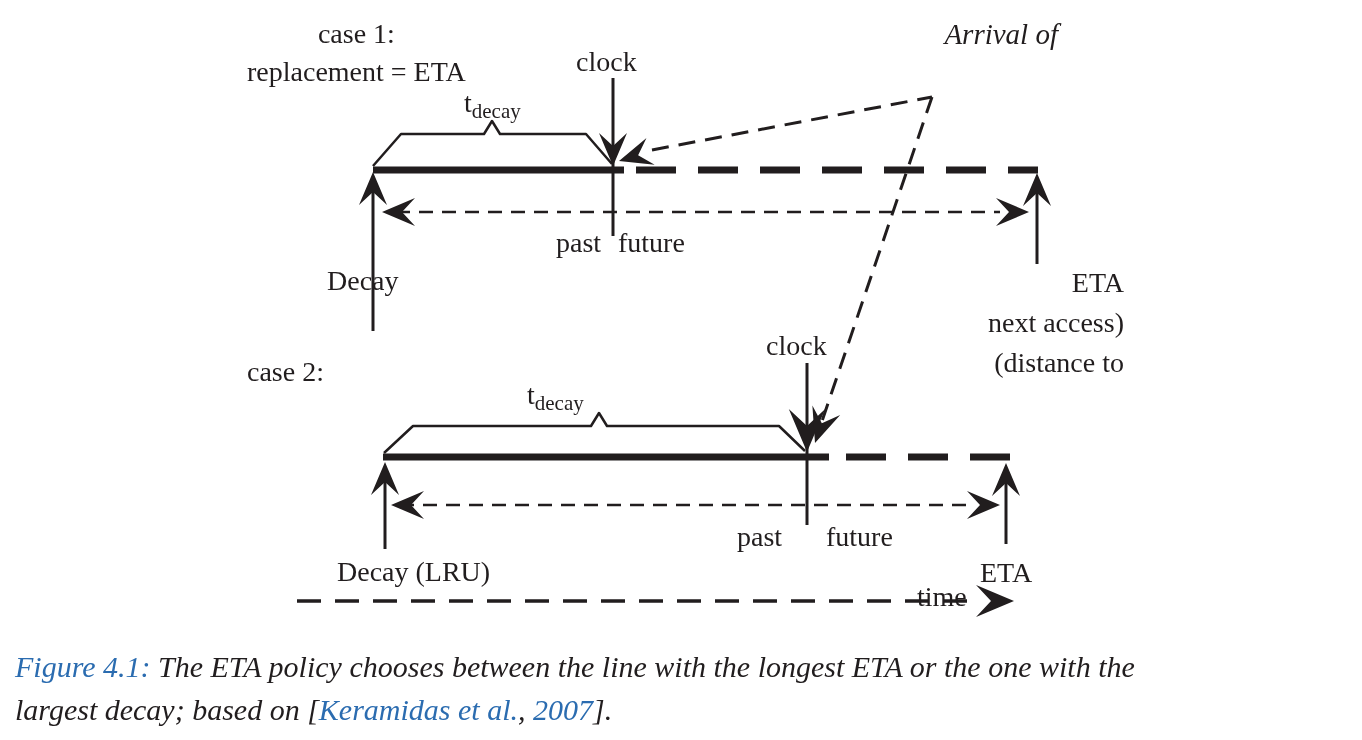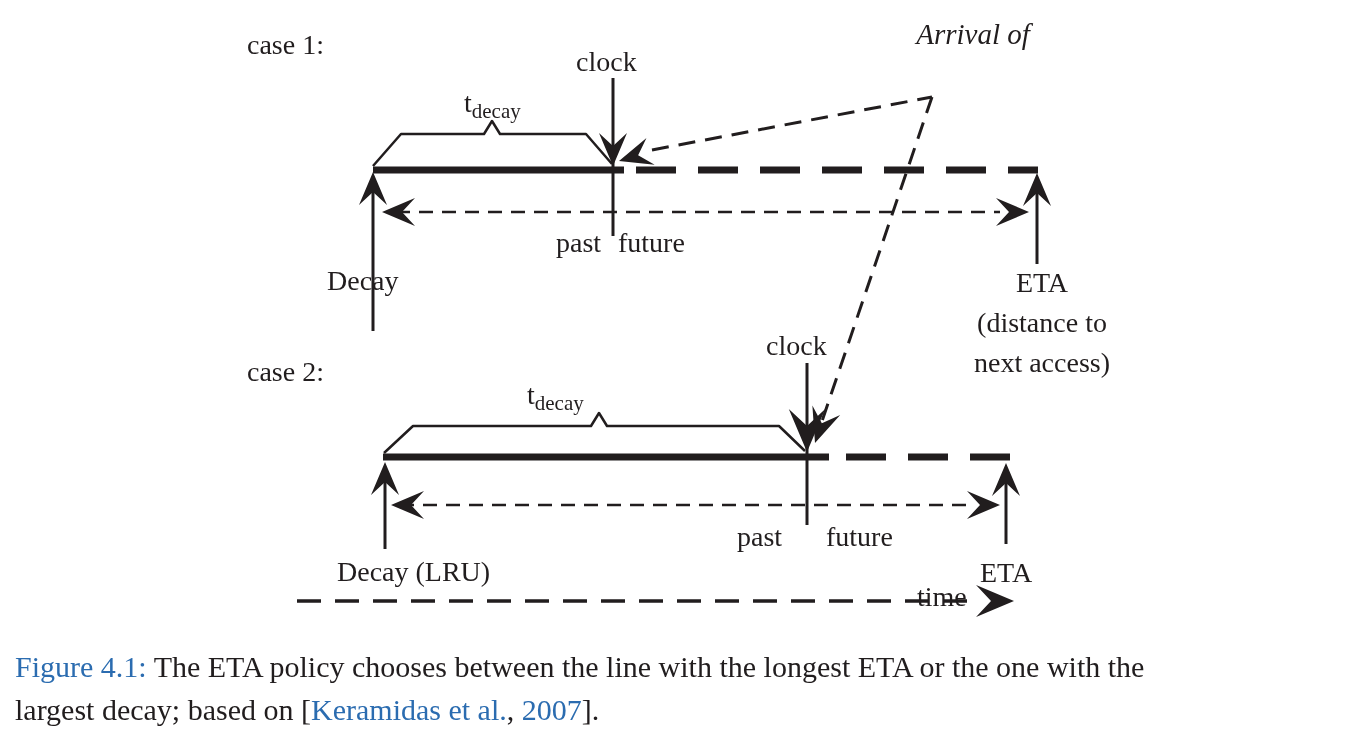--- a/index.html
+++ b/index.html
@@ -17,27 +17,27 @@
   }
   #art{position:absolute;left:0;top:0;}
   .lbl{
     position:absolute;
     font-size:28px;
     line-height:38px;
     color:var(--ink);
     white-space:nowrap;
   }
   .italic{font-style:italic;}
-  .center{text-align:center;}
+  .center{text-align:right;}
   .sub{font-size:21px;vertical-align:-6px;}
   #arrival{width:170px;line-height:41px;font-size:29px;}
   #eta1-block{width:164px;line-height:40px;}
   #caption{
     position:absolute;left:15px;top:645px;width:1340px;
-    font-size:30px;line-height:43px;color:var(--ink);
+    font-size:30px;line-height:43px;color:var(--ink);font-style:italic;
   }
   .cap-link{color:var(--blue);}
 </style>
 </head>
 <body>
 
 <div id="figure">
 
   <svg id="art" width="1362" height="740" viewBox="0 0 1362 740">
     <g stroke="#211d1e" fill="none" stroke-linecap="butt">
@@ -74,32 +74,33 @@
       <path d="M0,0 L-33,-14 L-20,0 L-33,14 Z" transform="translate(807,452) rotate(90) scale(1.3)"></path>
       <path d="M0,0 L-33,-14 L-20,0 L-33,14 Z" transform="translate(815,443) rotate(109) scale(1.05)"></path>
       <path d="M0,0 L-33,-14 L-20,0 L-33,14 Z" transform="translate(385,462) rotate(-90)"></path>
       <path d="M0,0 L-33,-14 L-20,0 L-33,14 Z" transform="translate(391,505) rotate(180)"></path>
       <path d="M0,0 L-33,-14 L-20,0 L-33,14 Z" transform="translate(1000,505)"></path>
       <path d="M0,0 L-33,-14 L-20,0 L-33,14 Z" transform="translate(1006,463) rotate(-90)"></path>
       <path d="M0,0 L-33,-14 L-20,0 L-33,14 Z" transform="translate(1014,601) scale(1.15)"></path>
     </g>
   </svg>
 
-  <div class="lbl" style="left:247px;top:26px;text-align:center;">
+  <div class="lbl" style="left:247px;top:15px;text-align:center;">
     <div>case 1:</div>
+    <div>replacement = ETA</div>
   </div>
   <div class="lbl" style="left:576px;top:43px;">clock</div>
   <div class="lbl" style="left:464px;top:84px;"><span>t</span><span class="sub">decay</span></div>
   <div class="lbl" style="left:556px;top:224px;">past</div>
   <div class="lbl" style="left:618px;top:224px;">future</div>
   <div class="lbl" style="left:327px;top:262px;">Decay</div>
   <div class="lbl center" id="eta1-block" style="left:960px;top:263px;">
     <div>ETA</div>
+    <div>next access)</div>
     <div>(distance to</div>
-    <div>next access)</div>
   </div>
 
   <div class="lbl italic center" id="arrival" style="left:888px;top:14px;">
     <div>Arrival of</div>
   </div>
 
   <div class="lbl" style="left:247px;top:316px;margin-top:37px;">
     <div>case 2:</div>
   </div>
   <div class="lbl" style="left:527px;top:376px;"><span>t</span><span class="sub">decay</span></div>

